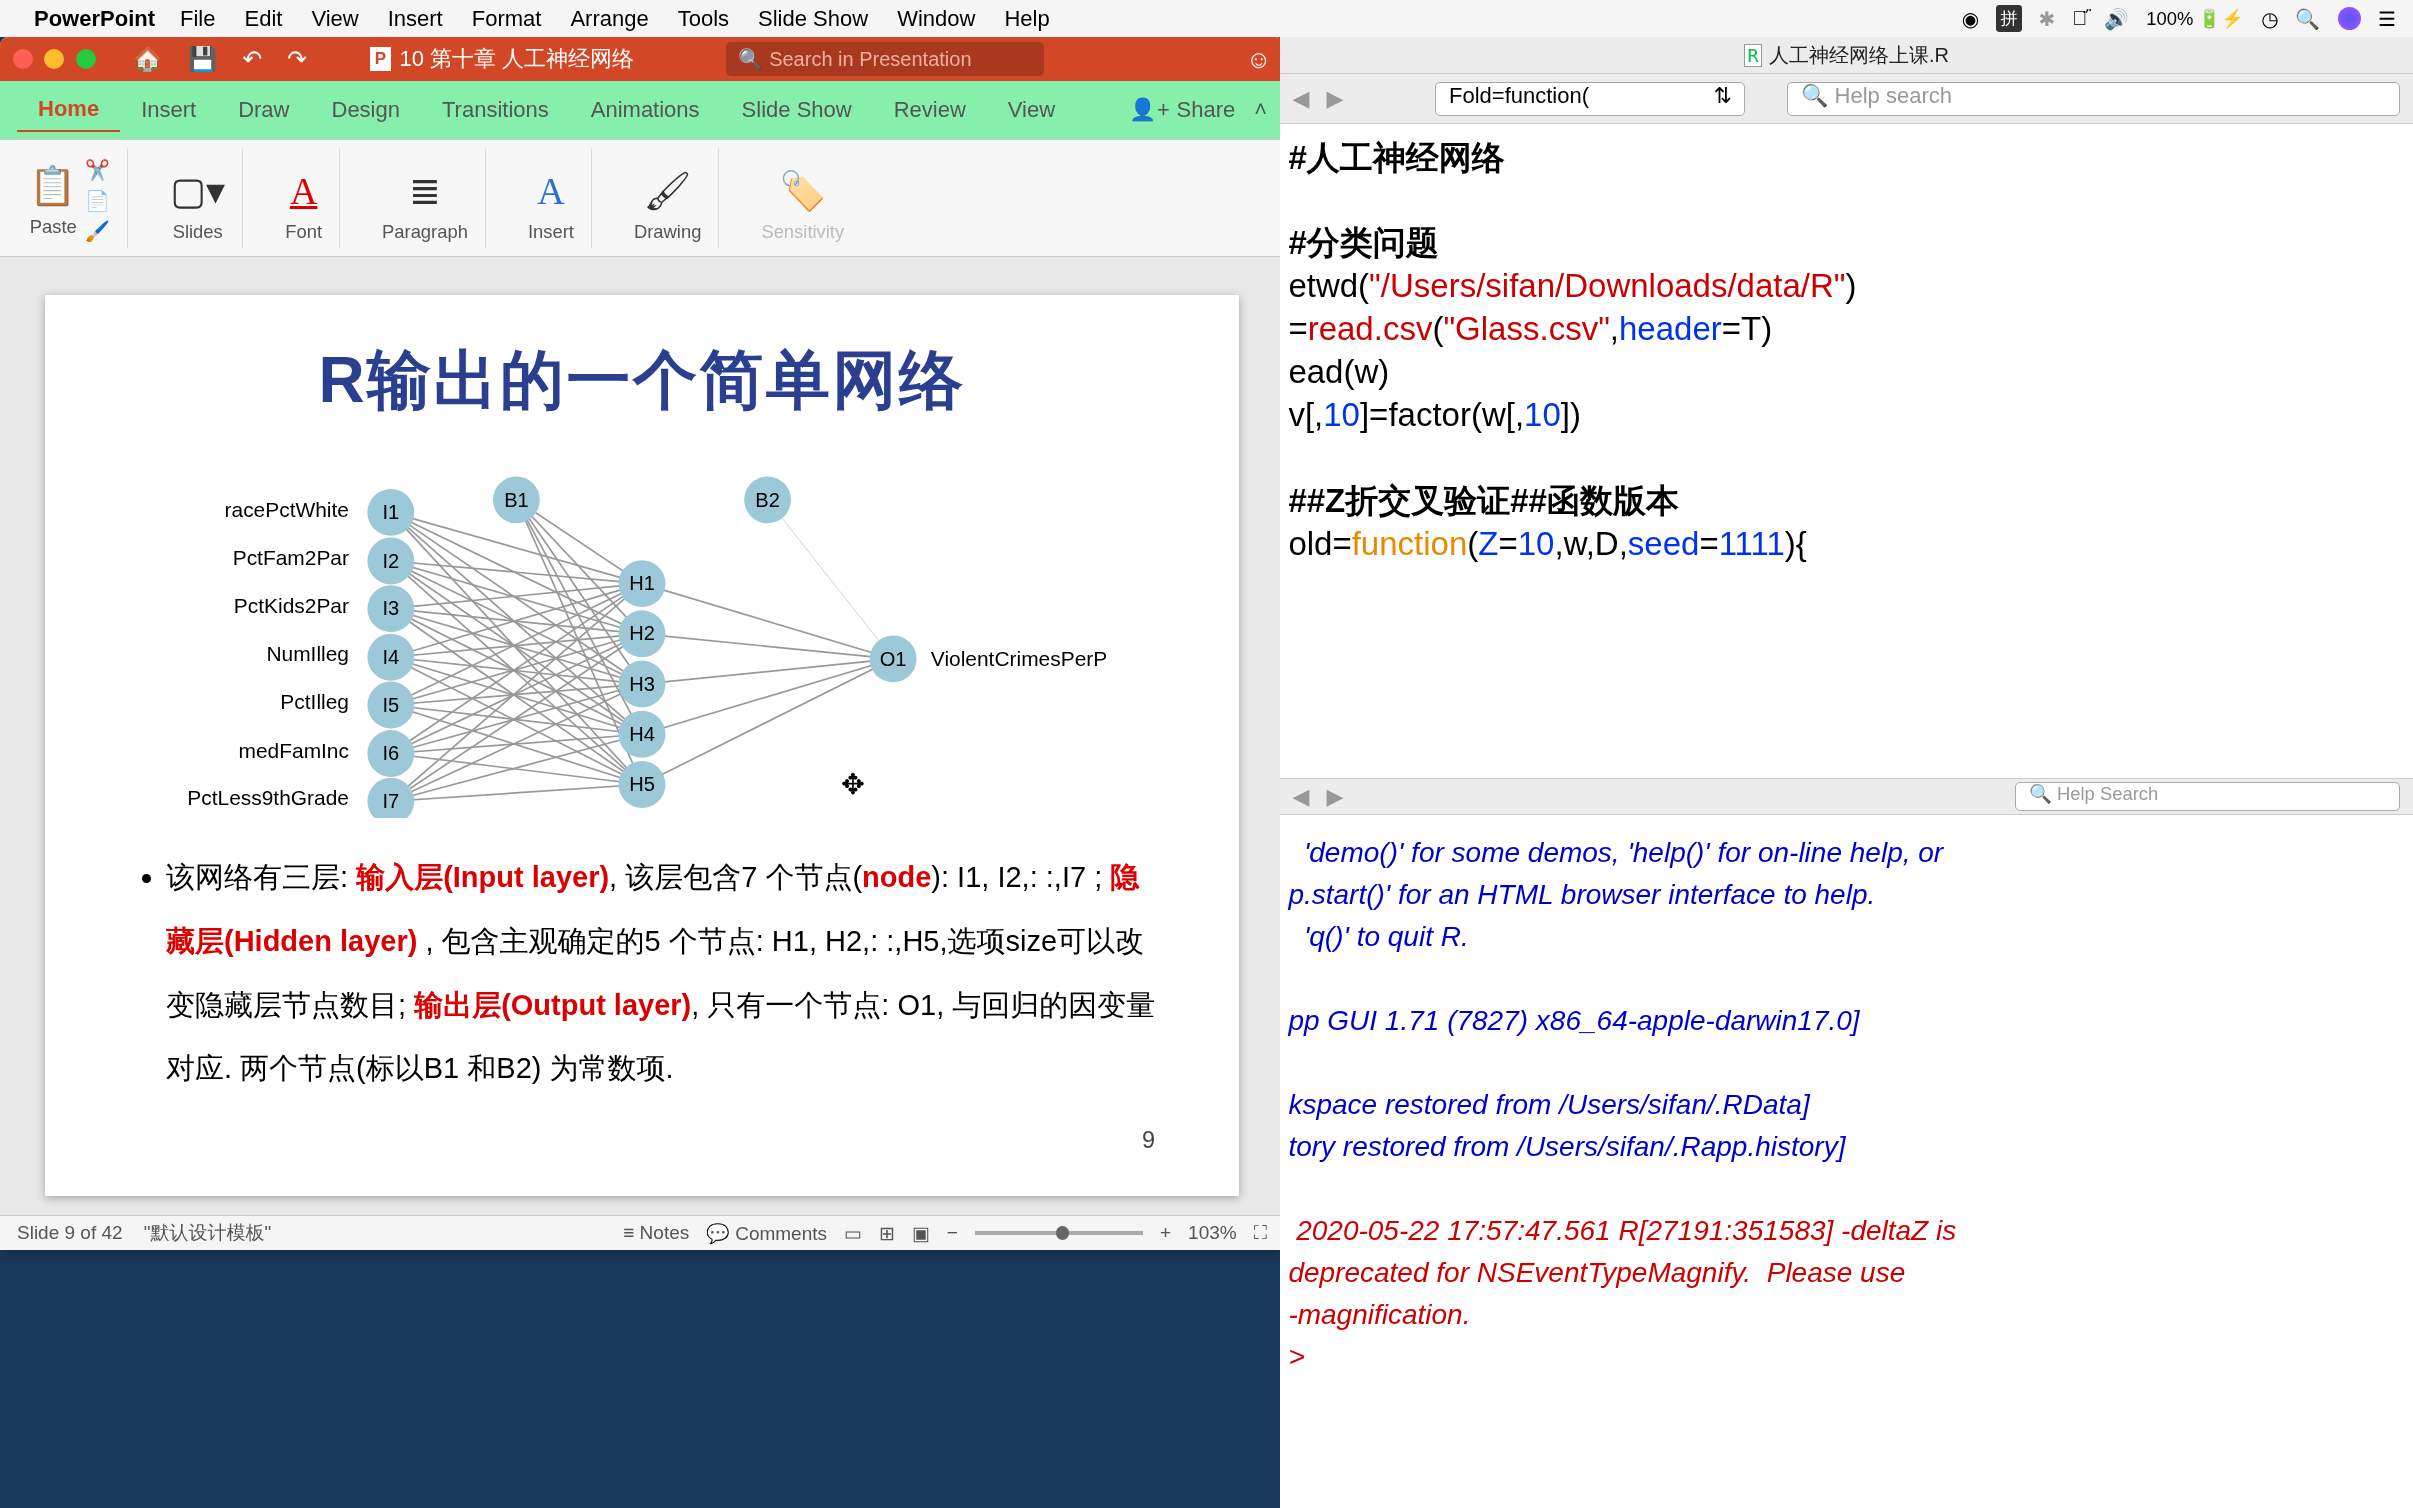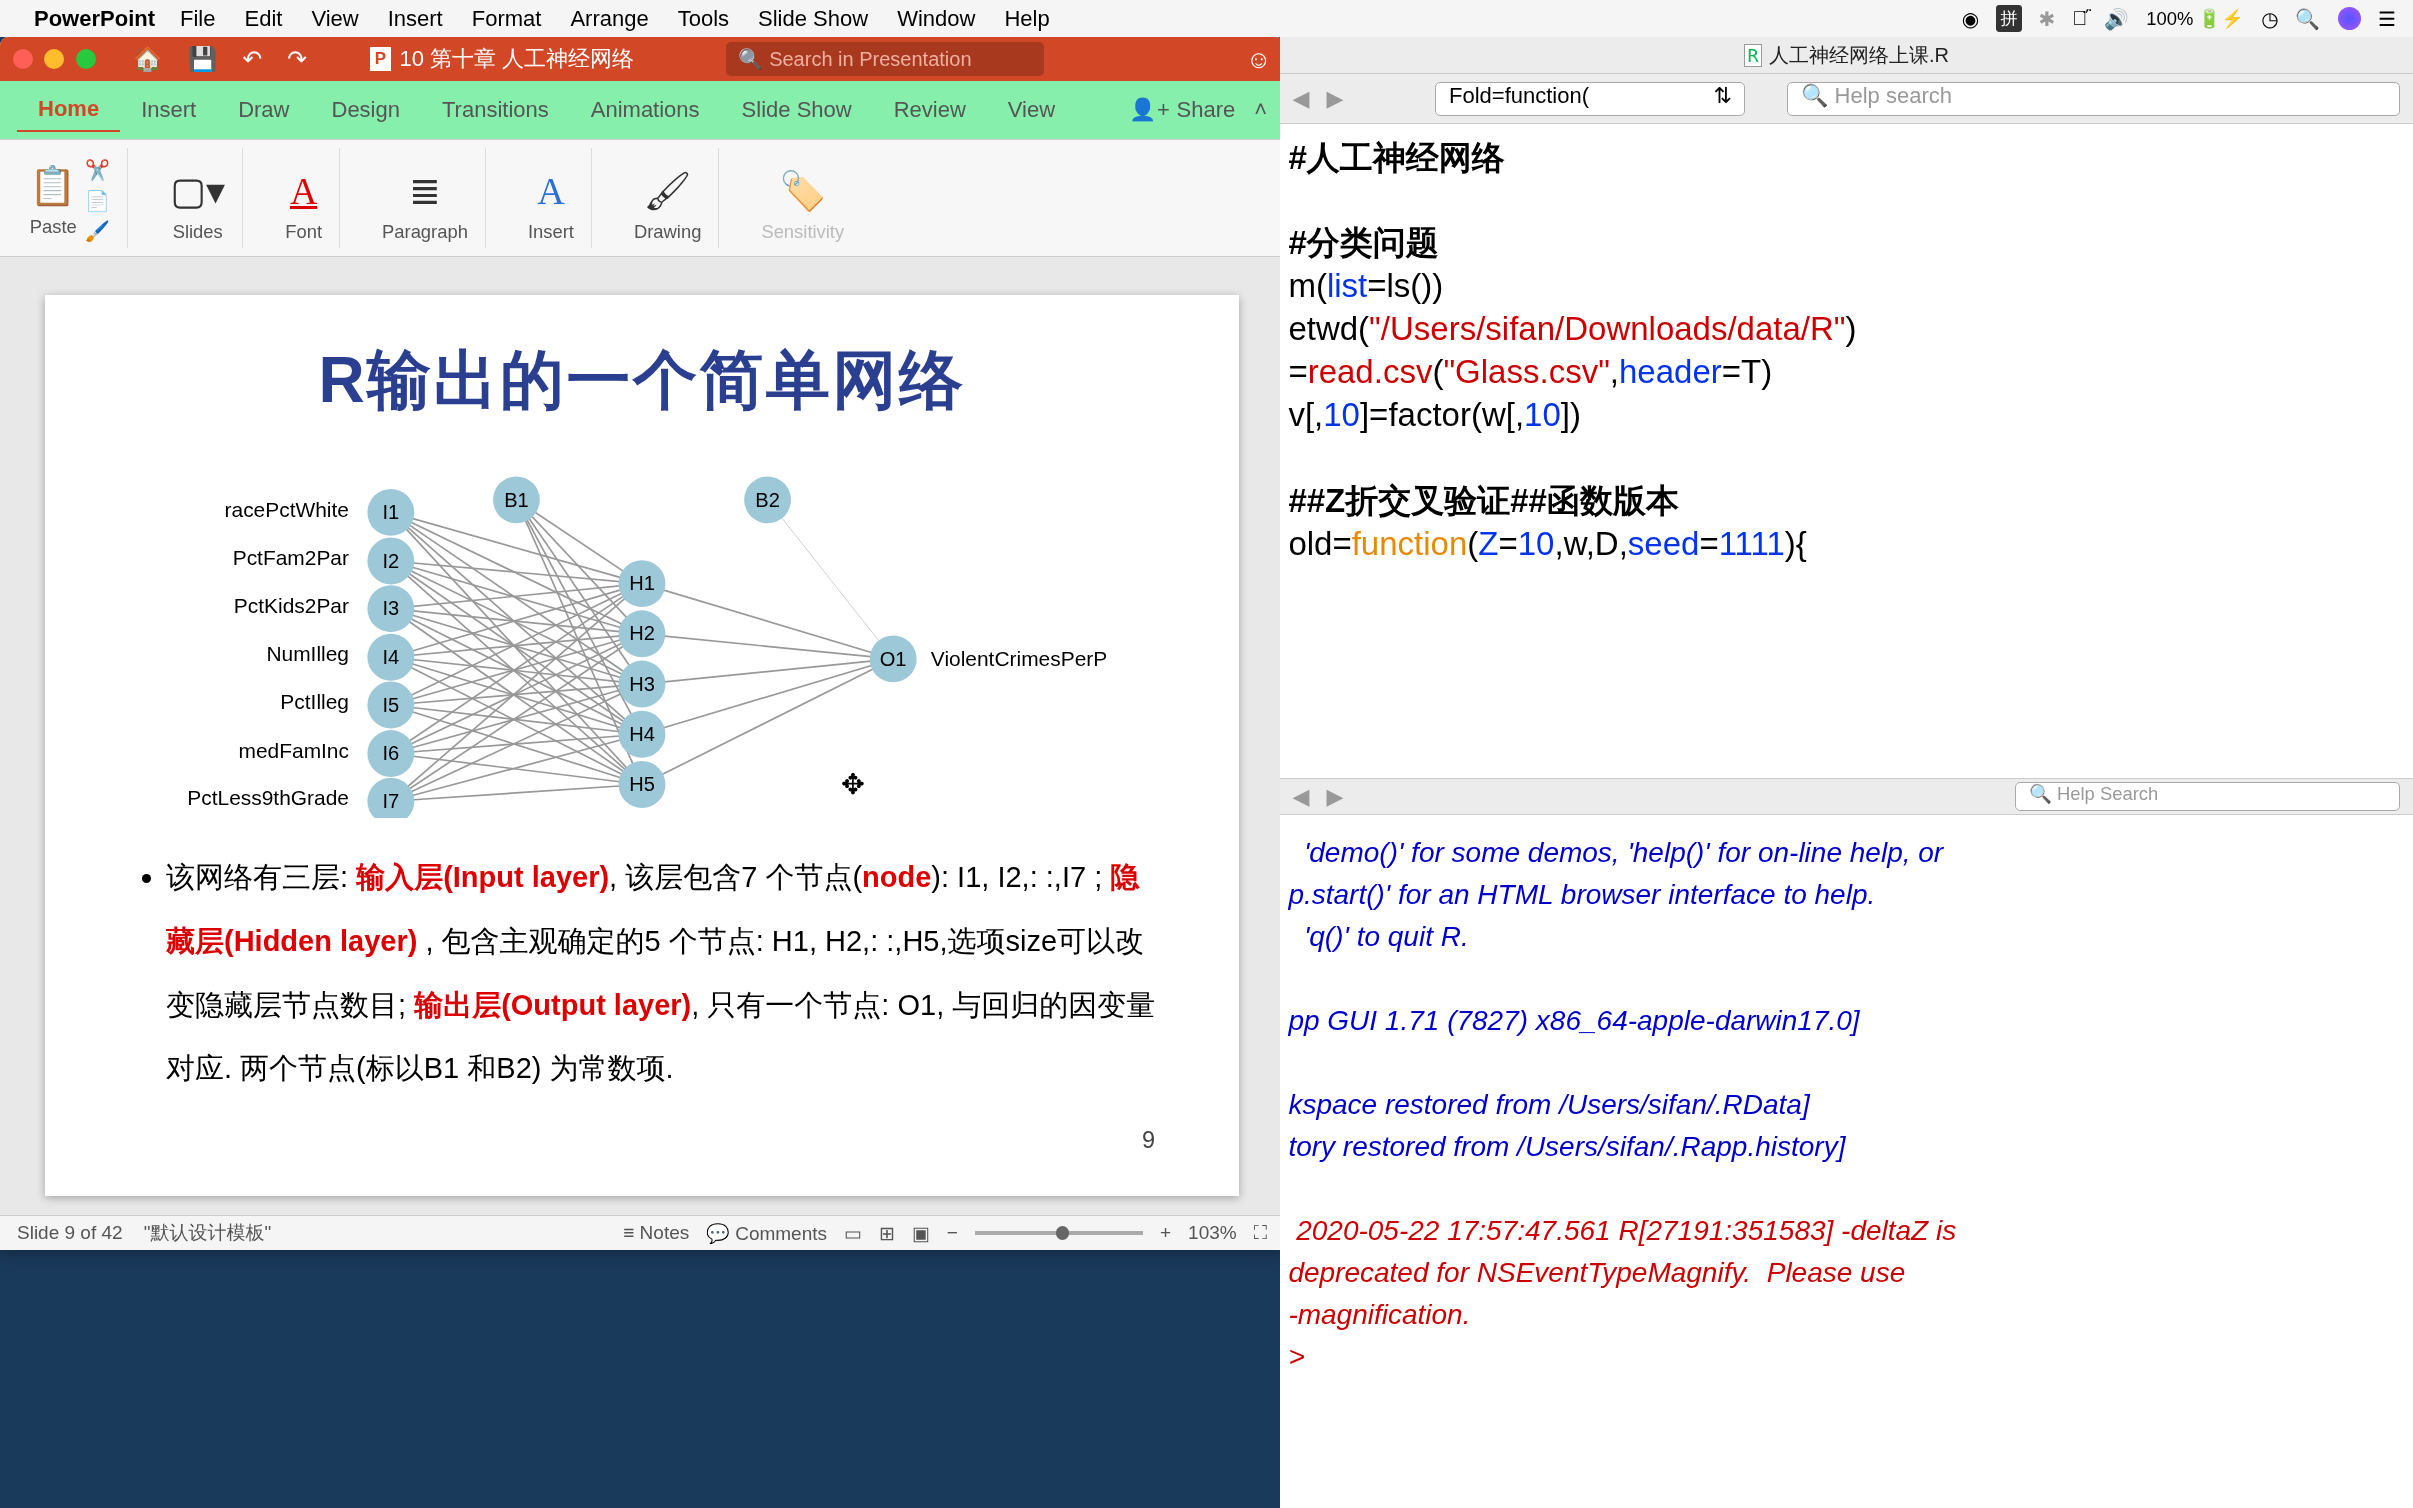--- a/index.html
+++ b/index.html
@@ -321,23 +321,23 @@
     <span class="nav-btn">◀</span>
     <span class="nav-btn">▶</span>
     <div class="fold-select"><span>Fold=function(</span><span style="float:right;">⇅</span></div>
     <div class="help-search">🔍 <span>Help search</span></div>
   </div>
 
   <div class="r-editor">
     <span class="line section-header">#人工神经网络</span>
     <br>
     <span class="line section-header">#分类问题</span>
-    <span class="line"><span class="code-black">m(</span><span class="code-blue">list</span><span class="code-black">=ls())</span></span>
     <span class="line"><span class="code-black">etwd(</span><span class="code-red">"/Users/sifan/Downloads/data/R"</span><span class="code-black">)</span></span>
     <span class="line"><span class="code-black">=</span><span class="code-red">read.csv</span><span class="code-black">(</span><span class="code-red">"Glass.csv"</span><span class="code-black">,</span><span class="code-blue">header</span><span class="code-black">=T)</span></span>
+    <span class="line code-black">ead(w)</span>
     <span class="line"><span class="code-black">v[,</span><span class="code-blue">10</span><span class="code-black">]=factor(w[,</span><span class="code-blue">10</span><span class="code-black">])</span></span>
     <br>
     <span class="line section-header">##Z折交叉验证##函数版本</span>
     <span class="line"><span class="code-black">old=</span><span class="code-orange">function</span><span class="code-black">(</span><span class="code-blue">Z</span><span class="code-black">=</span><span class="code-blue">10</span><span class="code-black">,w,D,</span><span class="code-blue">seed</span><span class="code-black">=</span><span class="code-blue">1111</span><span class="code-black">){</span></span>
   </div>
 
   <div class="r-console-bar">
     <span class="nav-btn">◀</span>
     <span class="nav-btn">▶</span>
     <div class="help-search2">🔍 <span>Help Search</span></div>

